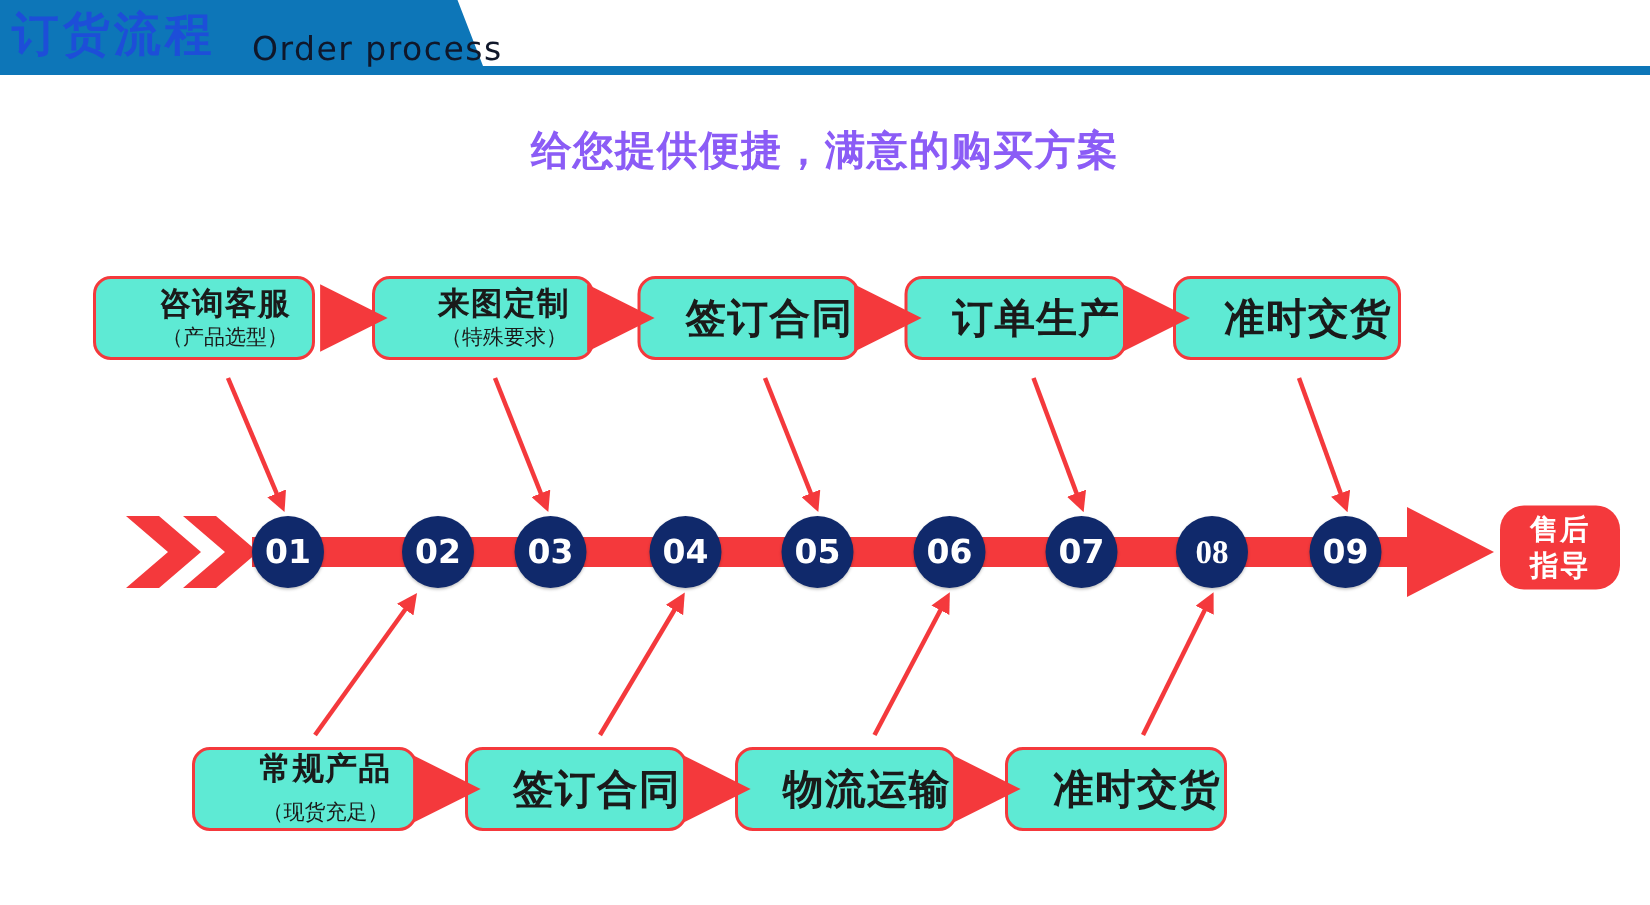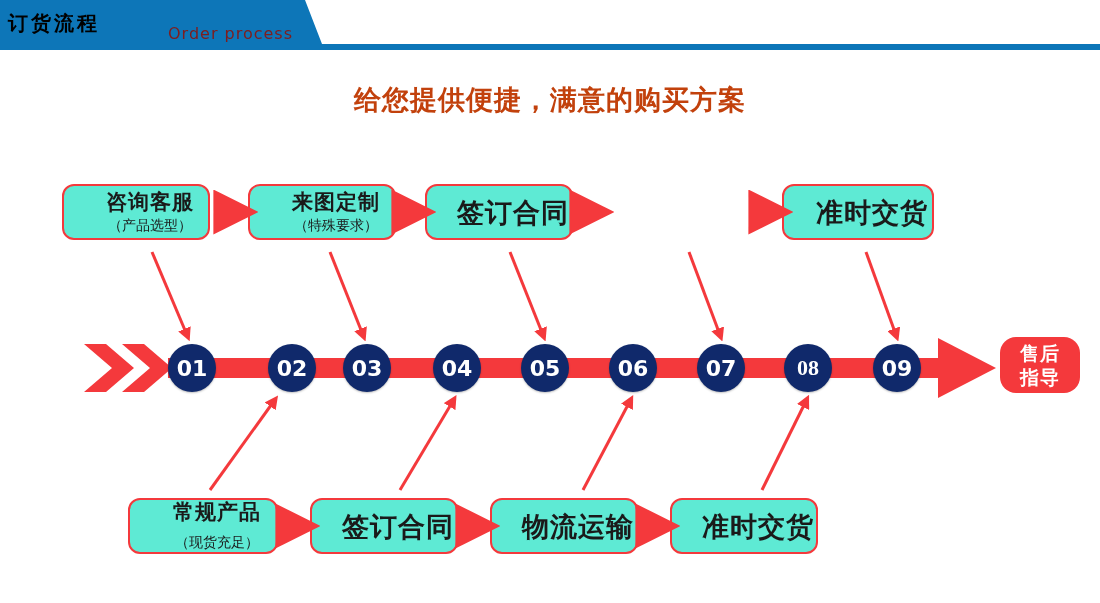--- a/index.html
+++ b/index.html
@@ -7,33 +7,33 @@
     width:1100px;height:603px;background:#ffffff;position:relative;overflow:hidden;
     font-family:"DejaVu Sans","Liberation Sans",sans-serif;
   }
   #stage{position:absolute;inset:0;width:1100px;height:603px;}
 
   
   .banner{position:absolute;left:0;top:0;width:1100px;height:52px;}
   .banner-svg{position:absolute;left:0;top:0;}
   .banner-cn{
     position:absolute;left:8px;top:4px;
-    font-size:20px;font-weight:700;color:#000000;letter-spacing:3px;
+    font-size:31px;font-weight:700;color:#1d4ed8;letter-spacing:3px;
     line-height:38px;white-space:nowrap;
   }
   .banner-en{
     position:absolute;left:168px;top:24px;
-    font-size:16px;color:#7f1d1d;letter-spacing:1px;
+    font-size:22px;color:#0f172a;letter-spacing:1px;
     line-height:20px;white-space:nowrap;font-weight:400;
   }
 
   
   .subtitle{
     position:absolute;left:0;top:82px;width:1100px;text-align:center;
-    font-size:27px;font-weight:700;color:#c2410c;letter-spacing:1px;
+    font-size:27px;font-weight:700;color:#8b5cf6;letter-spacing:1px;
     white-space:nowrap;
   }
 
   
   .pbox{
     position:absolute;box-sizing:border-box;
     border:2.5px solid #f4393c;border-radius:12px;background:#5eead4;
     display:flex;flex-direction:column;align-items:center;justify-content:center;
     color:#1a1a1a;
     padding-left:28px;
@@ -80,20 +80,23 @@
 
   <div class="pbox" style="left:248px;top:184px;width:148px;height:56px;">
     <div class="t1">来图定制</div>
     <div class="t2">（特殊要求）</div>
   </div>
 
   <div class="pbox single" style="left:425px;top:184px;width:148px;height:56px;">
     <div class="t1">签订合同</div>
   </div>
 
+  <div class="pbox single" style="left:603px;top:184px;width:148px;height:56px;">
+    <div class="t1">订单生产</div>
+  </div>
 
   <div class="pbox single" style="left:782px;top:184px;width:152px;height:56px;">
     <div class="t1">准时交货</div>
   </div>
 
   <div class="pbox" style="left:128px;top:498px;width:150px;height:56px;justify-content:space-between;">
     <div class="t1">常规产品</div>
     <div class="t2">（现货充足）</div>
   </div>
 

